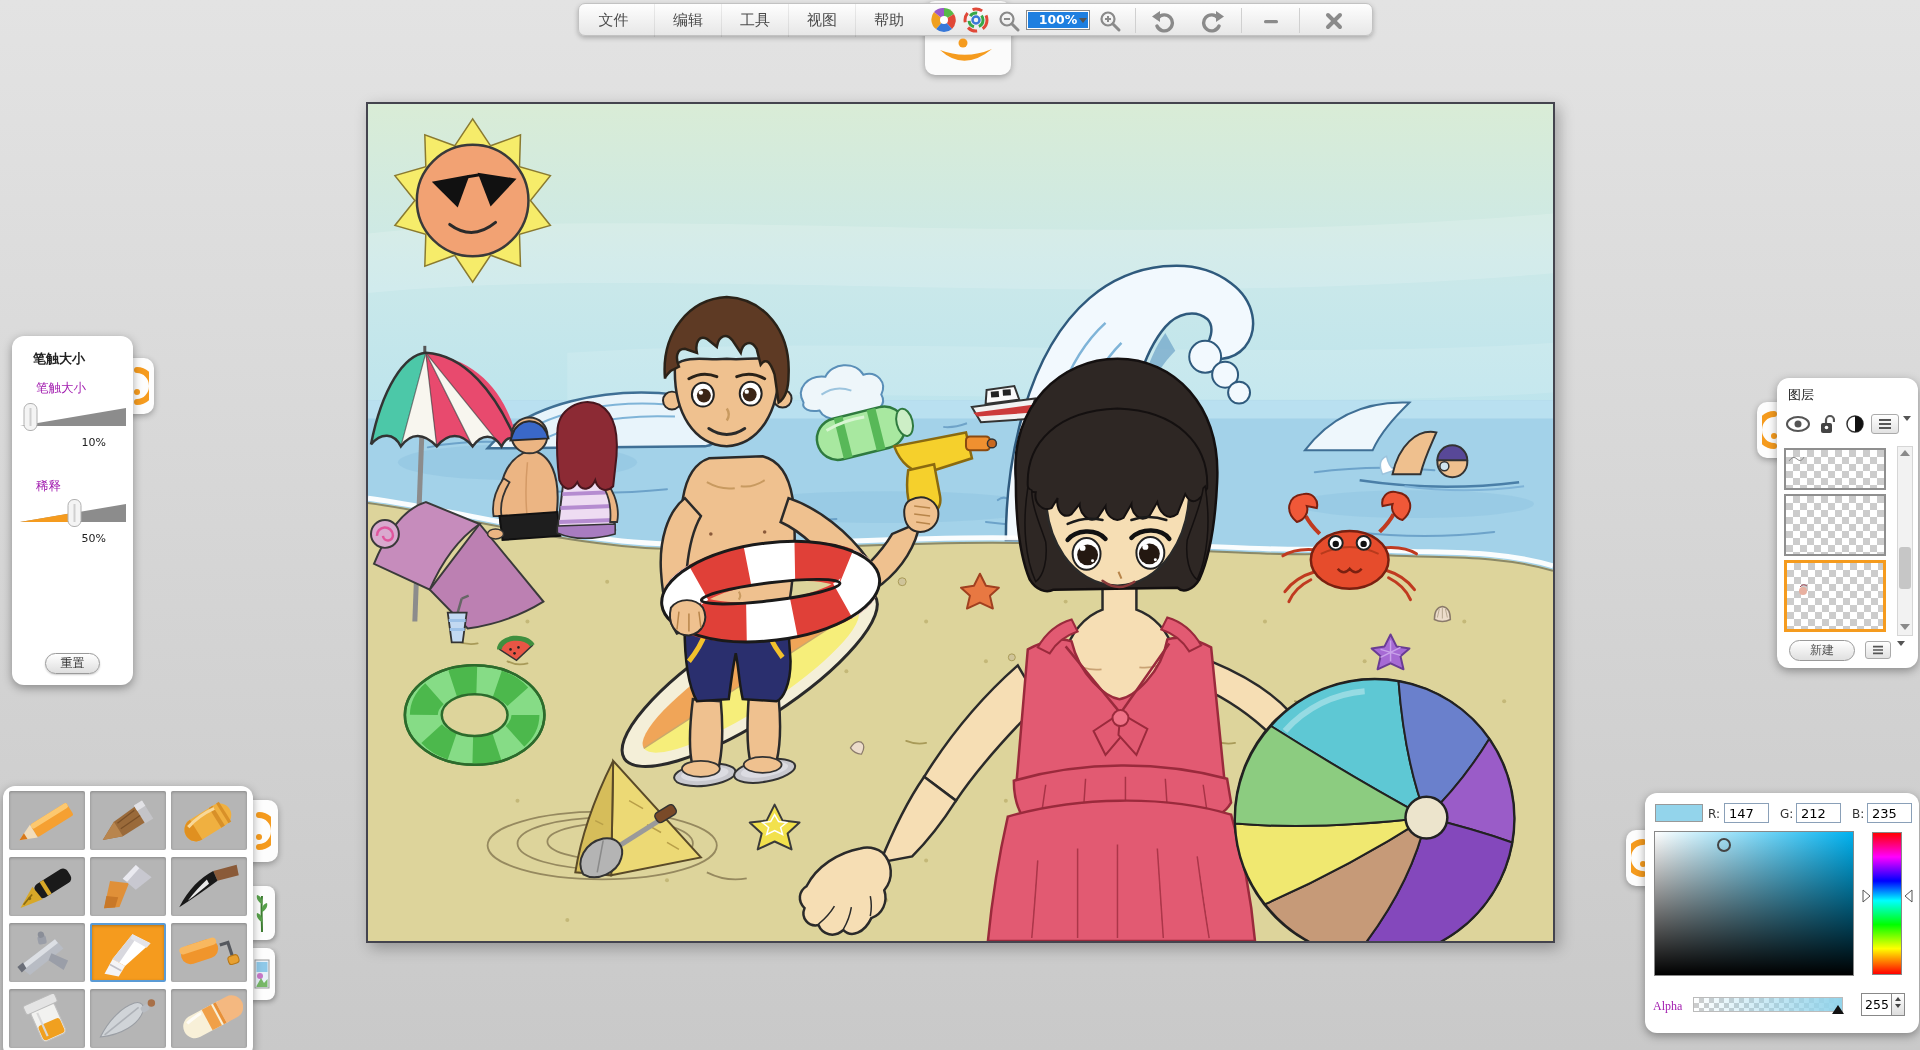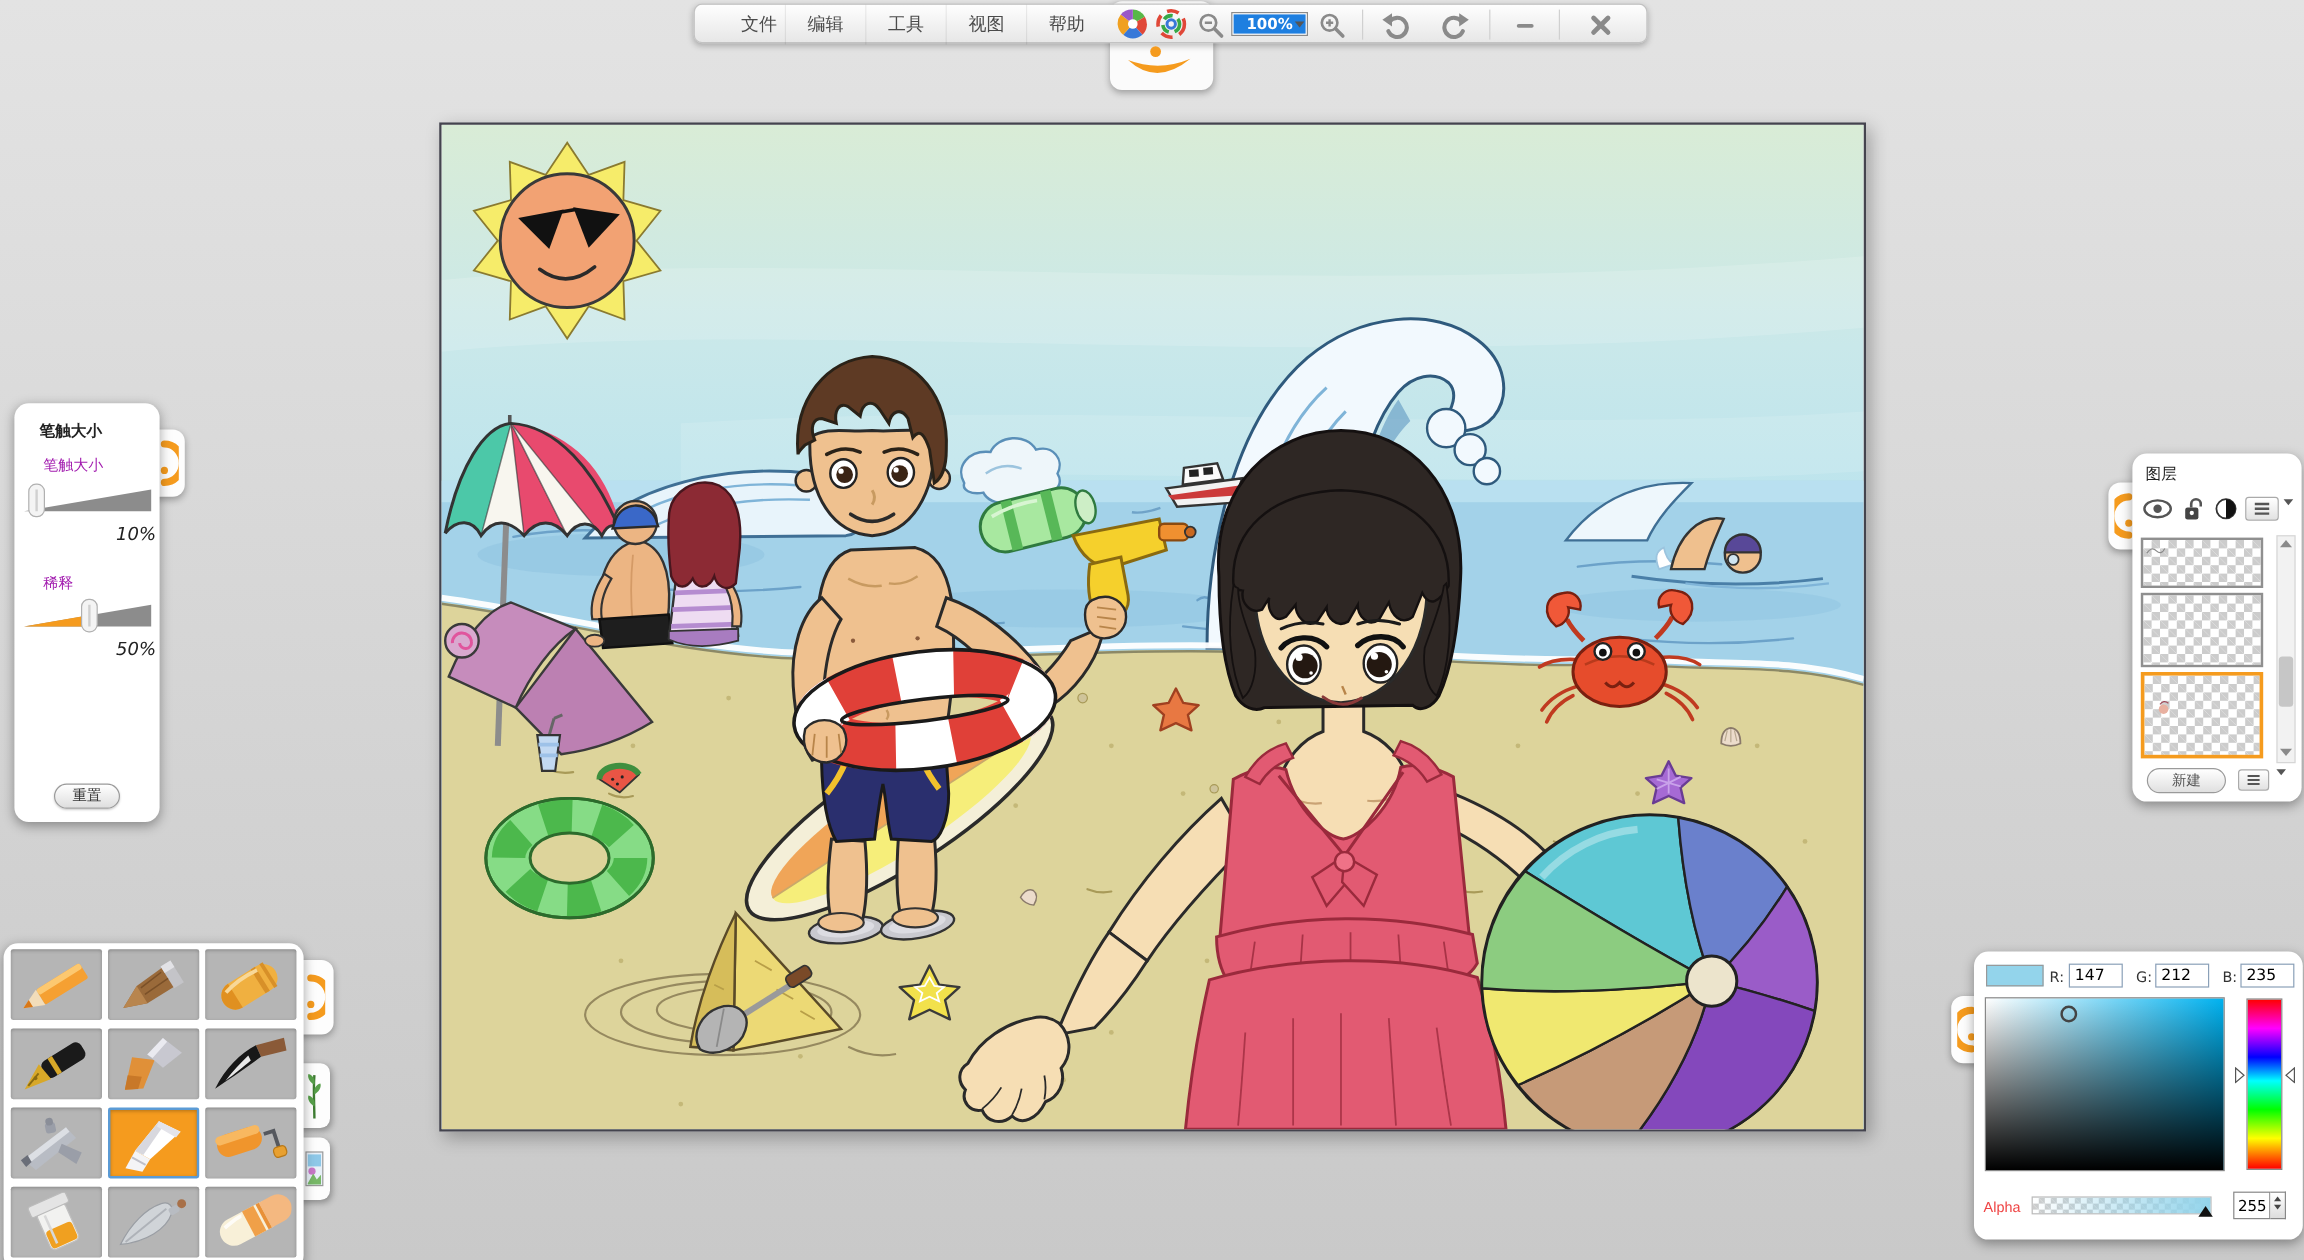--- a/index.html
+++ b/index.html
@@ -34,21 +34,21 @@
 
   
   #canvas-area{position:absolute;left:366px;top:102px;width:1189px;height:841px;border:2px solid #44444e;
     box-shadow:4px 5px 14px rgba(0,0,0,.28);background:#fff;z-index:10;}
   #canvas-area svg{display:block;width:100%;height:100%;}
 
   
   #marker-panel{left:12px;top:336px;width:121px;height:349px;}
   #marker-panel .title{position:absolute;left:21px;top:14px;font-size:13px;font-weight:bold;color:#222;}
   #marker-panel .lbl{position:absolute;left:24px;font-size:12.5px;color:#a21caf;}
-  #marker-panel .val{position:absolute;left:78px;width:40px;text-align:right;font-size:15px;color:#222;font-style:italic;}
+  #marker-panel .val{position:absolute;left:54px;width:40px;text-align:right;font-size:11px;color:#222;}
   .slider-svg{position:absolute;left:6px;width:110px;height:30px;}
   #reset-btn{position:absolute;left:33px;top:317px;width:55px;height:21px;border:1px solid #9a9a9a;border-radius:11px;
     background:linear-gradient(#ffffff,#dedede);font-size:12px;color:#333;text-align:center;line-height:19px;box-shadow:0 1px 2px rgba(0,0,0,.2);}
 
   
   #tool-palette{left:3px;top:786px;width:250px;height:272px;border-radius:12px;}
   #tool-grid{position:absolute;left:6px;top:5px;display:grid;grid-template-columns:repeat(3,76px);grid-auto-rows:59px;gap:7px 5px;}
   .tool-cell{background:var(--cell-bg);border-radius:2px;box-shadow:inset 0 1px 3px rgba(0,0,0,.25);display:flex;align-items:center;justify-content:center;overflow:hidden;}
   .tool-cell.sel{background:var(--accent-orange);border:2px solid var(--selection-blue);}
   .side-tab{position:absolute;background:#fdfdfd;border-radius:0 8px 8px 0;box-shadow:1px 2px 5px rgba(0,0,0,.3);z-index:19;
@@ -78,37 +78,37 @@
   #color-panel{left:1645px;top:793px;width:274px;height:240px;}
   #color-swatch{position:absolute;left:10px;top:11px;width:48px;height:18px;background:var(--swatch);border:1px solid #999;}
   .rgb-lbl{position:absolute;top:14px;font-size:12px;color:#333;}
   .rgb-input{position:absolute;top:10px;width:45px;height:20px;border:1px solid #8aa0b8;font-size:13px;padding-left:4px;font-family:inherit;}
   #sv-box{position:absolute;left:9px;top:38px;width:200px;height:145px;border:1px solid #888;
     background:linear-gradient(to bottom,rgba(0,0,0,0),#000),linear-gradient(to right,#fff,#00b2f0);}
   #sv-marker{position:absolute;left:62px;top:6px;width:14px;height:14px;border:2px solid #444;border-radius:50%;}
   #hue-bar{position:absolute;left:227px;top:39px;width:30px;height:143px;border:1px solid #888;
     background:linear-gradient(to bottom,#f00 0%,#f0f 17%,#00f 34%,#0ff 48%,#0f0 65%,#ff0 82%,#f00 100%);}
   .hue-marker{position:absolute;width:9px;height:14px;}
-  #alpha-lbl{position:absolute;left:8px;top:206px;font-size:12px;color:#ef4444;font-family:Liberation Sans, sans-serif;}
+  #alpha-lbl{position:absolute;left:8px;top:206px;font-size:12px;color:#a21caf;font-family:Liberation Serif, serif;}
   #alpha-slider{position:absolute;left:48px;top:204px;width:150px;height:15px;border:1px solid #bbb;}
   #alpha-slider .fill{position:absolute;inset:0;background:linear-gradient(to right,rgba(147,212,235,0),rgba(147,212,235,1));}
   #alpha-handle{position:absolute;left:187px;top:212px;width:0;height:0;border-left:6px solid transparent;border-right:6px solid transparent;border-bottom:9px solid #111;}
   #alpha-spin{position:absolute;left:216px;top:200px;width:44px;height:23px;}
   #alpha-input{position:absolute;left:0;top:0;width:31px;height:23px;border:1px solid #888;font-size:12.5px;padding-left:3px;font-family:inherit;}
   .spin-col{position:absolute;left:31px;top:0;width:13px;height:23px;border:1px solid #888;border-left:none;background:linear-gradient(#fff,#ddd);}
   .spin-col .t{width:0;height:0;border-left:3.5px solid transparent;border-right:3.5px solid transparent;margin:3px auto 2px;}
   .spin-col .t.up{border-bottom:4px solid #444;}
   .spin-col .t.dn{border-top:4px solid #444;}
 </style>
 </head>
 <body>
 
 <div id="mascot-tab"></div>
 <div id="toolbar">
-  <div class="menu-item" style="left:20px"><span>文件</span></div>
+  <div class="menu-item" style="left:1px"><span>文件</span></div>
   <div class="menu-item" style="left:75px"><span>编辑</span></div>
   <div class="menu-item" style="left:142px"><span>工具</span></div>
   <div class="menu-item" style="left:209px"><span>视图</span></div>
   <div class="menu-item" style="left:276px"><span>帮助</span></div>
 
   <div class="tb-btn" style="left:415px;width:30px">
     <svg width="24" height="24" viewBox="0 0 24 24">
       <circle cx="10" cy="10" r="6.5" fill="none" stroke="#8a8a8a" stroke-width="2.2"></circle>
       <line x1="15" y1="15" x2="21" y2="21" stroke="#8a8a8a" stroke-width="3" stroke-linecap="round"></line>
       <line x1="7" y1="10" x2="13" y2="10" stroke="#8a8a8a" stroke-width="2"></line>

